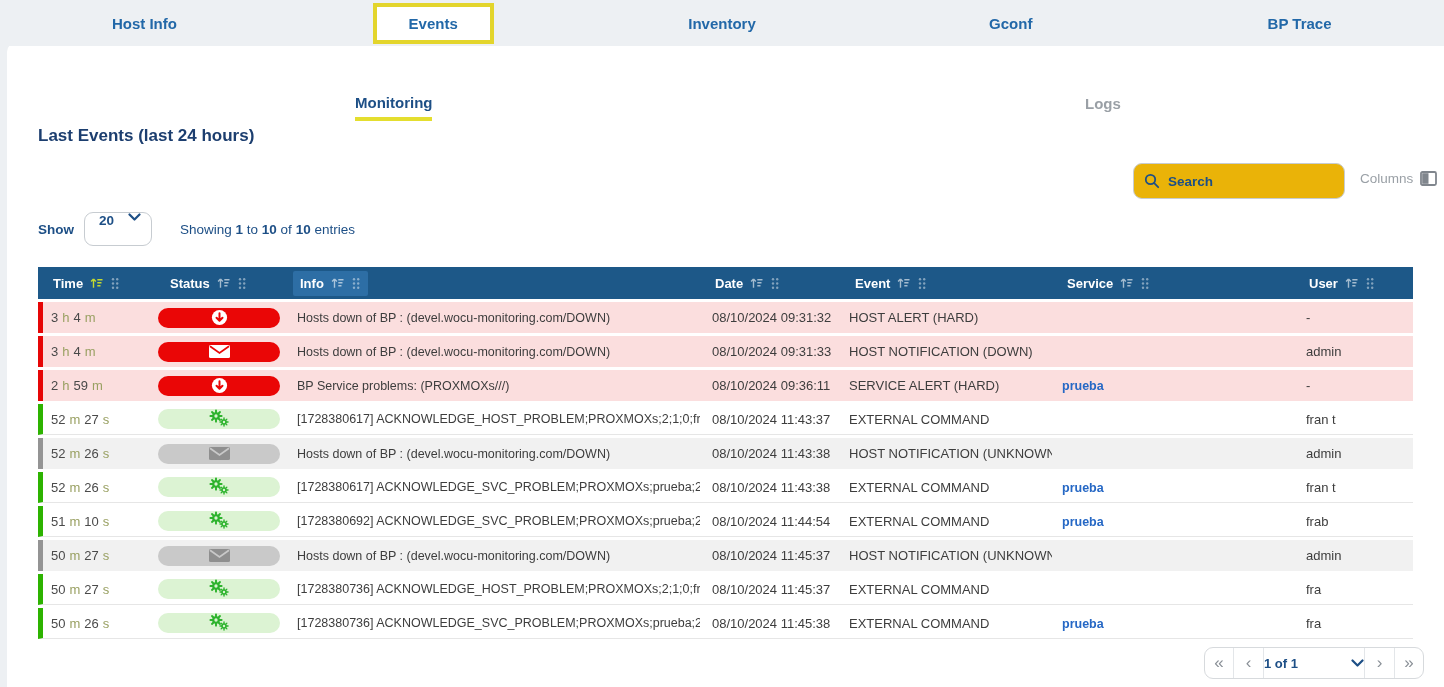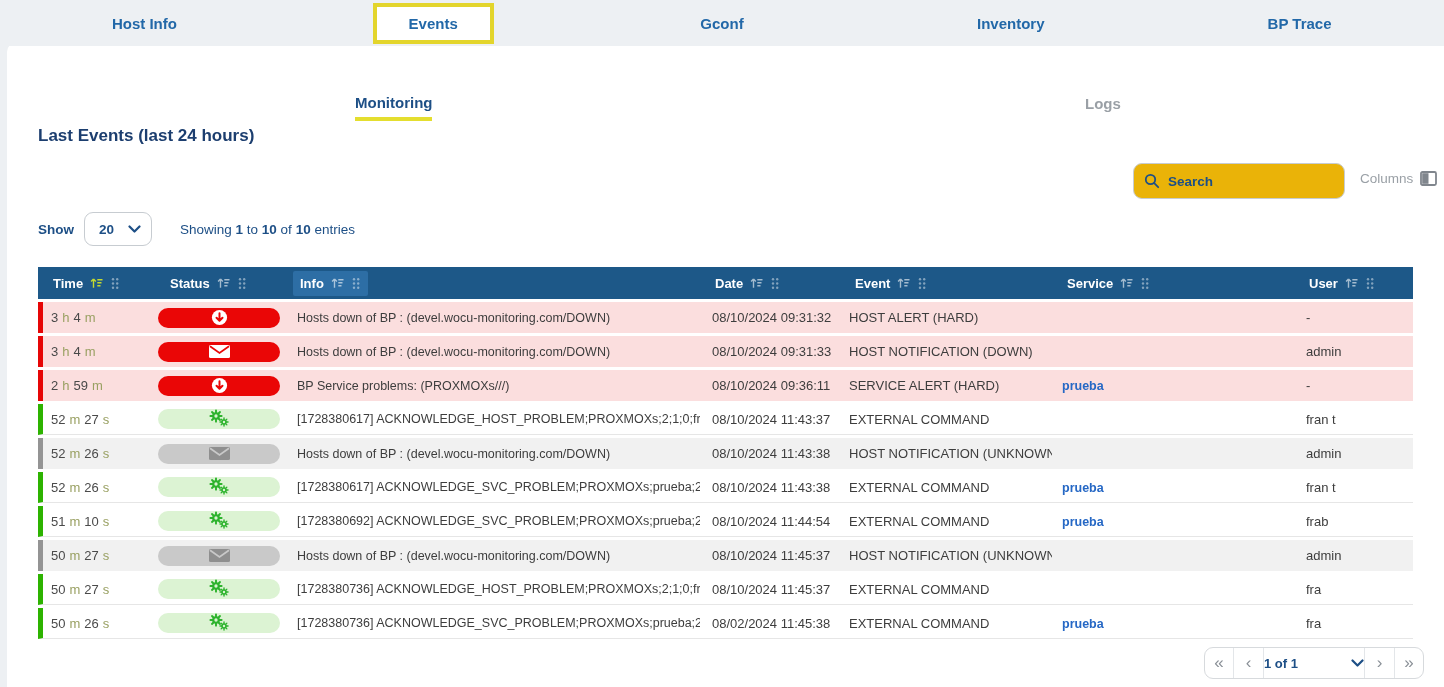--- a/index.html
+++ b/index.html
@@ -23,21 +23,21 @@
   .heading { position:absolute; top:84px; left:31px; color:#1c3e6f; font-size:17px; font-weight:700; }
 
   
   .searchbox { position:absolute; top:121px; left:1126px; width:212px; height:36px; border:1px solid #c7ccd1; border-radius:9px; background:#eab308; display:flex; align-items:center; padding:0 10px; gap:8px; }
   .searchbox input { border:none; outline:none; width:150px; font-family:"Liberation Sans",sans-serif; font-size:13.5px; font-weight:700; color:#1d4f86; background:transparent; }
   .searchbox input::placeholder { color:#1d4f86; opacity:1; }
   .columns-btn { position:absolute; top:129px; left:1353px; display:flex; align-items:center; gap:7px; color:#9aa0a6; font-size:13.5px; cursor:pointer; }
 
   .show-row { position:absolute; top:170px; left:31px; display:flex; align-items:center; }
   .show-label { color:#1d4f86; font-size:13.5px; font-weight:700; }
-  .pagesize { margin-left:10px; width:68px; height:34px; border:1px solid #c7ccd1; border-radius:9px; background:#fff; display:flex; align-items:center; padding:0 10px 0 14px; justify-content:space-between; cursor:pointer; }
+  .pagesize { margin-left:10px; width:68px; height:34px; border:1px solid #c7ccd1; border-radius:9px; background:#fff; display:flex; align-items:flex-start; padding:0 10px 0 14px; justify-content:space-between; cursor:pointer; }
   .pagesize span { color:#1d4f86; font-size:13.5px; font-weight:700; }
   .summary { margin-left:28px; color:#1d4f86; font-size:13.5px; }
   .summary b { font-weight:700; }
 
   
   .events-table { position:absolute; top:222px; left:31px; width:1375px; border-collapse:separate; border-spacing:0 3px; table-layout:fixed; }
   thead th { background:#1d5888; height:32px; text-align:left; padding-left:8px; cursor:pointer; }
   .hcell { display:inline-flex; align-items:center; gap:7px; padding:5px 7px; border-radius:2px; }
   .hcell.hl { background:#2d6ea5; }
   .hlabel { color:#fff; font-size:13px; font-weight:700; }
@@ -77,24 +77,24 @@
 <div class="page">
 
   <div class="topbar">
       <div class="tab">
         <span>Host Info</span>
       </div>
       <div class="tab hl">
         <span>Events</span>
       </div>
       <div class="tab">
+        <span>Inventory</span>
+      </div>
+      <div class="tab">
         <span>Gconf</span>
-      </div>
-      <div class="tab">
-        <span>Inventory</span>
       </div>
       <div class="tab">
         <span>BP Trace</span>
       </div>
     </div>
 
   <div class="card">
 
     <div class="subtab subtab-monitoring">Monitoring</div>
     <div class="subtab subtab-logs">Logs</div>
@@ -540,21 +540,21 @@
                           <rect x="6.9" y="0.5" width="2.2" height="15" rx="1" transform="rotate(135 8 8)"></rect>
                         </g>
                         <circle cx="8" cy="8" r="4.4" fill="#2db32d"></circle>
                         <circle cx="8" cy="8" r="1.9" fill="#dcf3d3"></circle>
                       </svg></span>
                   </span>
                 </span>
               </span>
             </td>
             <td class="cell-info">[1728380736] ACKNOWLEDGE_SVC_PROBLEM;PROXMOXs;prueba;2;1…</td>
-            <td class="cell-date">08/02/2024 11:45:38</td>
+            <td class="cell-date">08/10/2024 11:45:38</td>
             <td class="cell-event">EXTERNAL COMMAND</td>
             <td class="cell-service"><span class="svc-link">prueba</span></td>
             <td class="cell-user">fra</td>
           </tr>
         </tbody>
     </table>
 
     <div class="pagination">
       <div class="pg-btn b1">«</div>
       <div class="pg-btn">‹</div>

